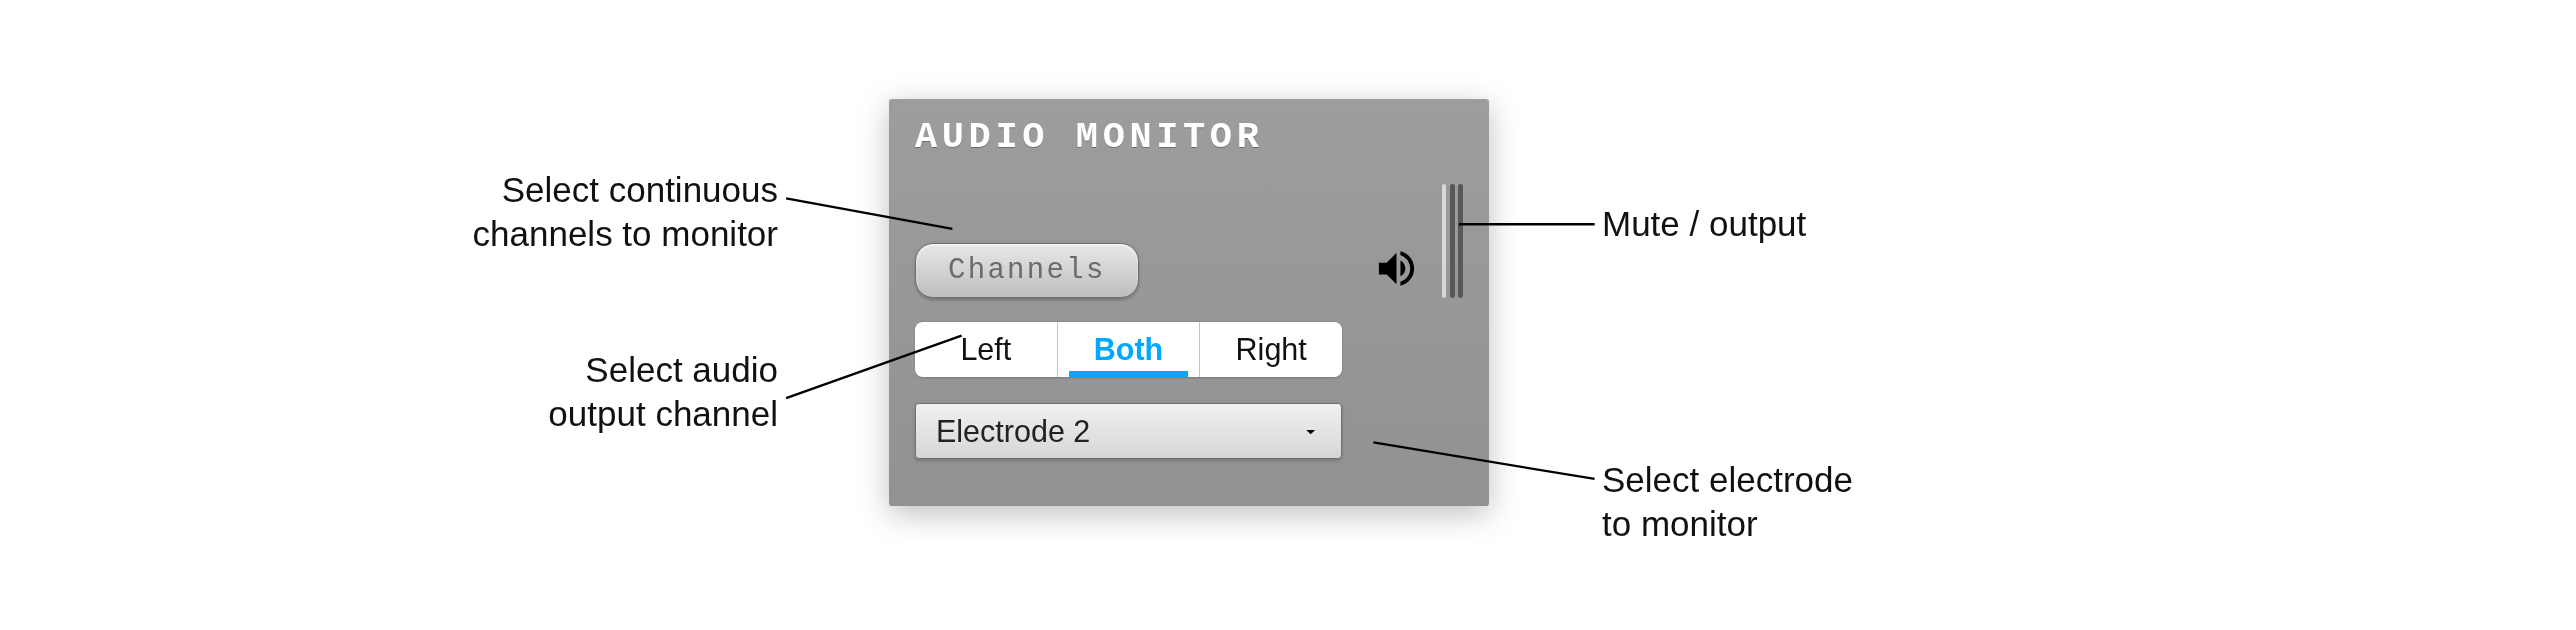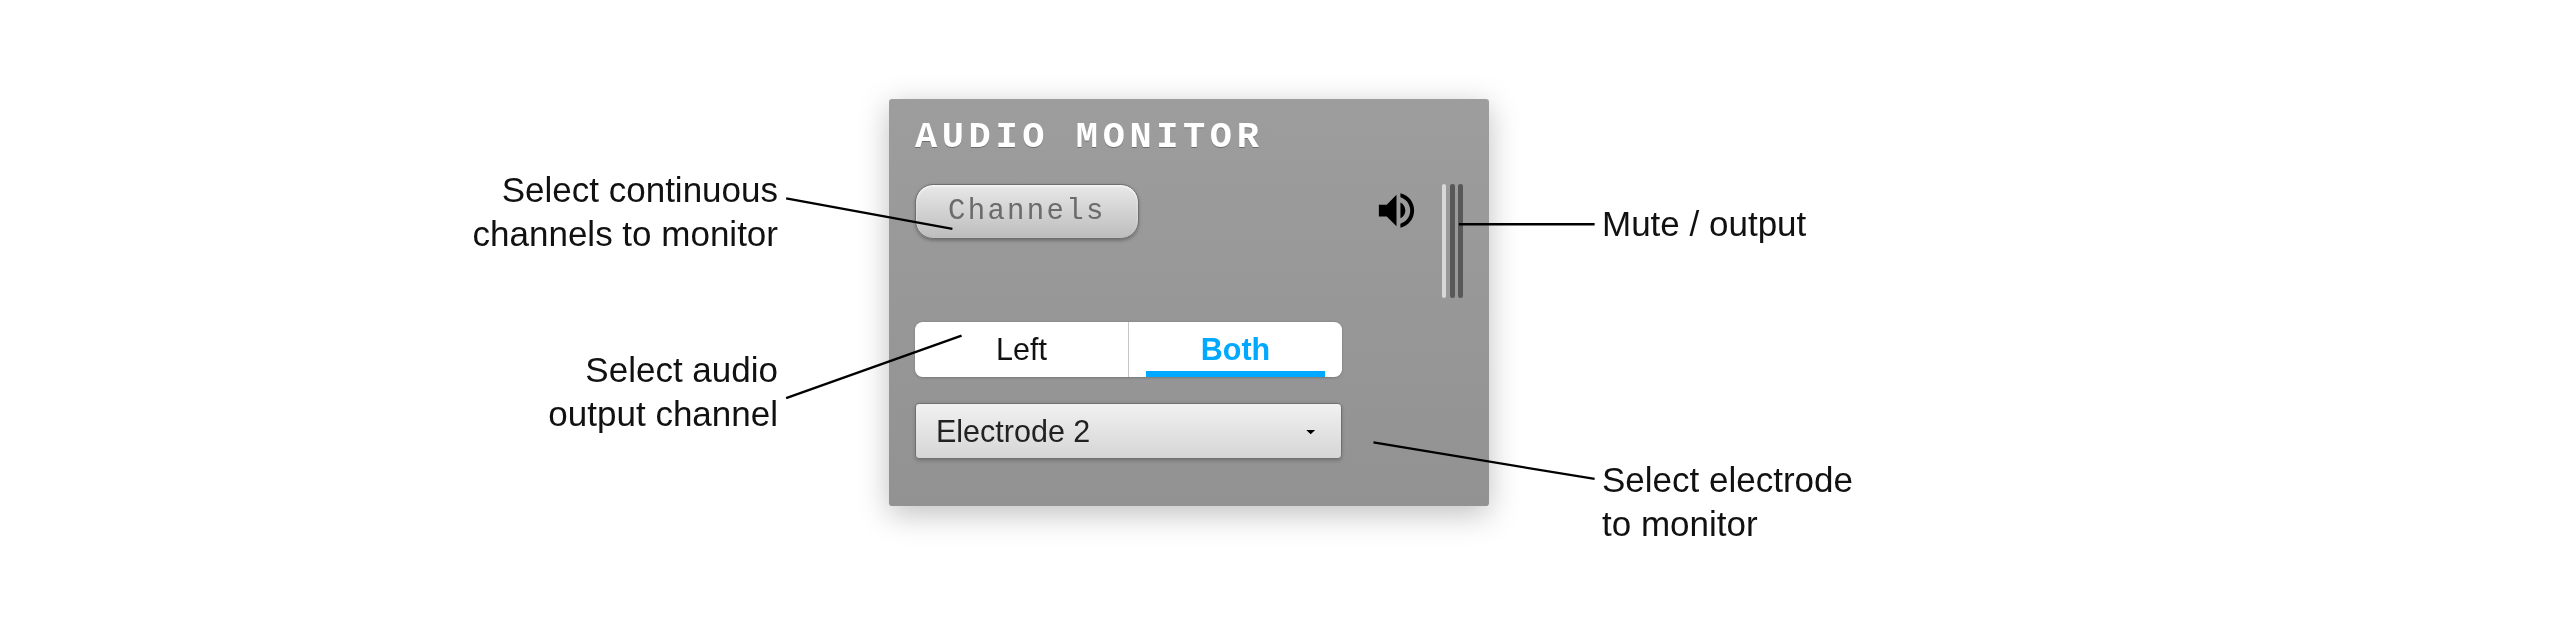--- a/index.html
+++ b/index.html
@@ -30,21 +30,21 @@
       font-family: "OCR A Std", "Courier New", monospace;
       font-weight: 600;
       letter-spacing: 4.6px;
       font-size: 37px;
       padding: 17px 26px 13.7px 26px;
       text-shadow: 0 0.8px 0 rgba(0,0,0,0.3);
     }
 
     .panel-row1 {
       display: flex;
-      align-items: flex-start;
+      align-items: flex-end;
       padding: 12.2px 26px 17px 26px;
     }
 
     .channels-btn {
       background: linear-gradient(#e8e8e8, #bdbdbd);
       border: 0.8px solid #6e6e6e;
       border-radius: 18.3px;
       height: 55px;
       padding: 0 32px;
       font-family: "OCR A Std", "Courier New", monospace;
@@ -180,20 +180,21 @@
     <div class="vol-track">
       <div class="bar light"></div>
       <div class="bar"></div>
       <div class="bar"></div>
     </div>
   </div>
 
   <div class="segmented" style="width:427px;">
     <div class="seg">Left</div>
     <div class="seg active">Both</div>
+    <div class="seg">Right</div>
   </div>
 
   <div class="dropdown" style="width:427px;">
     <span>Electrode 2</span>
     <span class="arrow">
       <svg width="21.4" height="21.4" viewBox="0 0 24 24" fill="#000">
         <path d="M7 10l5 5 5-5z"></path>
       </svg>
     </span>
   </div>

